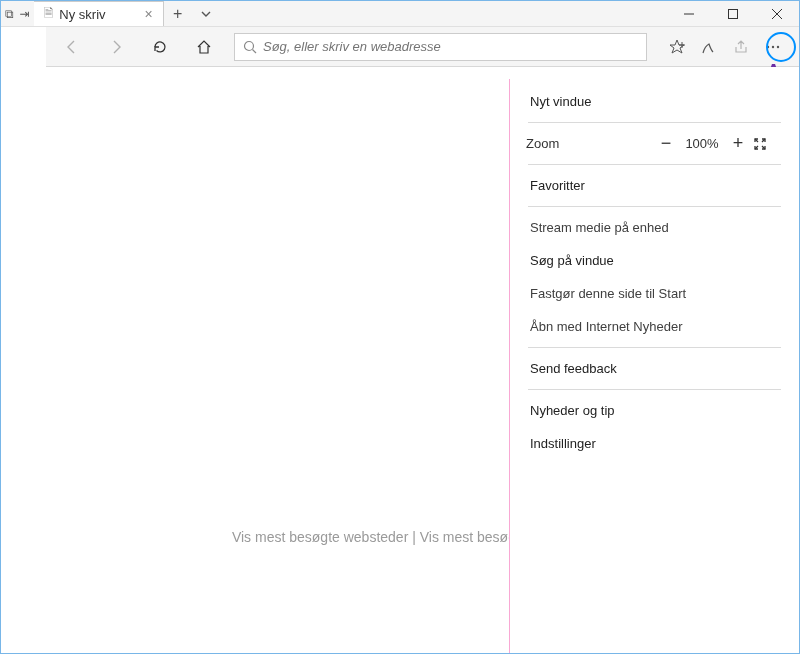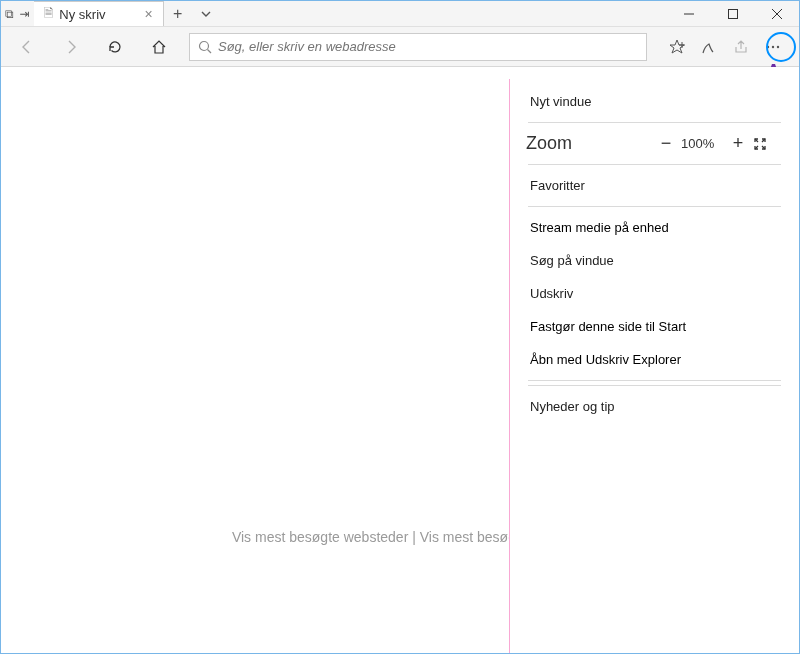--- a/index.html
+++ b/index.html
@@ -7,41 +7,41 @@
   
   .titlebar { height: 26px; background: #f5f5f5; display: flex; align-items: stretch; border-bottom: 1px solid #e0e0e0; }
   .titlebar-left { display: flex; align-items: center; padding: 0 4px; gap: 6px; }
   .tab { display: flex; align-items: center; background: #fff; border-top: 1px solid #ccc; border-right: 1px solid #ccc; height: 100%; padding: 0 10px; gap: 6px; min-width: 130px; }
   .tab-close { font-size: 14px; color: #888; margin-left: auto; cursor: pointer; }
   .new-tab { display: flex; align-items: center; justify-content: center; width: 28px; font-size: 16px; color: #555; cursor: pointer; }
   .chevron-btn { display: flex; align-items: center; justify-content: center; width: 28px; font-size: 14px; color: #555; cursor: pointer; }
   .window-controls { margin-left: auto; display: flex; }
   .win-btn { width: 44px; display: flex; align-items: center; justify-content: center; font-size: 13px; color: #333; cursor: pointer; }
   
-  .toolbar { height: 40px; background: #f5f5f5; display: flex; align-items: center; padding: 0 12px; gap: 16px; border-bottom: 1px solid #d8d8d8; position: relative; }
+  .toolbar { height: 40px; background: #f5f5f5; display: flex; align-items: center; padding: 0 12px; gap: 16px; border-bottom: 1px solid #d8d8d8; position: relative; margin-left: 45px; }
   .nav-btn { width: 28px; height: 28px; display: flex; align-items: center; justify-content: center; color: #888; cursor: pointer; font-size: 16px; }
   .nav-btn.enabled { color: #333; }
   .addr { flex: 1; display: flex; align-items: center; background: #fff; border: 1px solid #ccc; height: 28px; padding: 0 8px; gap: 6px; }
   .addr input { flex: 1; border: none; outline: none; font-size: 13px; color: #888; font-style: italic; }
   .tool-right { display: flex; align-items: center; gap: 4px; }
   .tool-icon { width: 28px; height: 28px; display: flex; align-items: center; justify-content: center; color: #555; cursor: pointer; }
   
   .more-circle { position: absolute; right: 3px; top: 5px; width: 30px; height: 30px; border: 2px solid #0091ff; border-radius: 50%; pointer-events: none; }
   .label-a { position: absolute; right: 19px; top: 34px; font-size: 18px; font-weight: bold; color: #6b2ca3; pointer-events: none; }
   
   .content { position: relative; height: calc(100% - 66px); background: #fff; }
   .placeholder { color: #9a9a9a; text-align: center; font-size: 14px; position: absolute; top: 462px; left: 0; right: 0; }
   
   .menu { position: absolute; right: 0; top: 12px; width: 290px; background: #fff; border-left: 1px solid #f9a8d4; padding: 6px 0 0 0; height: 100%; overflow: visible; }
   .menu-item { padding: 9px 20px; font-size: 13px; color: #222; cursor: pointer; position: relative; }
-  .menu-item.disabled { color: #000000; cursor: default; }
+  .menu-item.disabled { color: #404040; cursor: default; }
   .zoom-row { display: flex; align-items: center; padding: 6px 16px; gap: 0; }
-  .zoom-lbl { flex: 1; font-size: 18px; }
+  .zoom-lbl { flex: 1; font-size: 13px; }
   .zoom-ctl { width: 30px; text-align: center; font-size: 18px; color: #333; cursor: pointer; }
-  .zoom-val { width: 42px; font-size: 13px; }
+  .zoom-val { width: 42px; text-align: center; font-size: 13px; }
   .divider { height: 1px; background: #dadada; margin: 4px 18px; }
   
   svg { display: block; }
   .page-icon { font-size: 12px; color: #888; }
 </style>
 </head>
 <body>
 
 <div class="titlebar">
   <div class="titlebar-left">
@@ -157,20 +157,21 @@
             <line x1="2" y1="12" x2="5" y2="9" stroke="#333" stroke-width="1.3"></line>
             <line x1="12" y1="12" x2="9" y2="9" stroke="#333" stroke-width="1.3"></line>
           </svg>
       </span>
     </div>
     <div class="divider"></div>
     <div class="menu-item">Favoritter</div>
     <div class="divider"></div>
     <div class="menu-item disabled">Stream medie på enhed</div>
     <div class="menu-item">Søg på vindue</div>
-    <div class="menu-item">Udskriv</div>
     <div class="menu-item disabled">Fastgør denne side til Start</div>
-    <div class="menu-item disabled">Åbn med Udskriv Explorer</div>
+    <div class="menu-item disabled">Åbn med Internet Nyheder</div>
     <div class="divider"></div>
+    <div class="menu-item">Send feedback</div>
     <div class="divider"></div>
     <div class="menu-item">Nyheder og tip</div>
+    <div class="menu-item" style="position:relative;">Indstillinger</div>
   </div>
 </div>
 
 </body></html>

